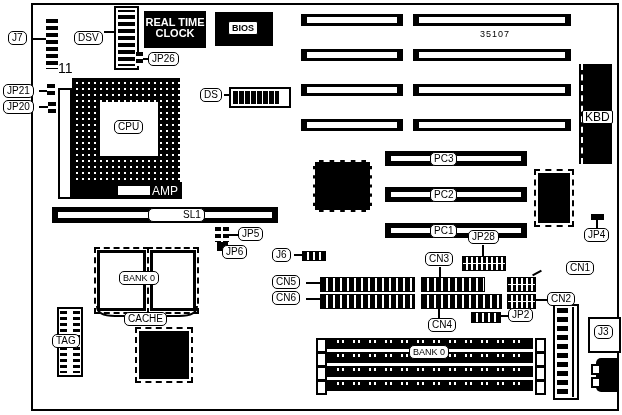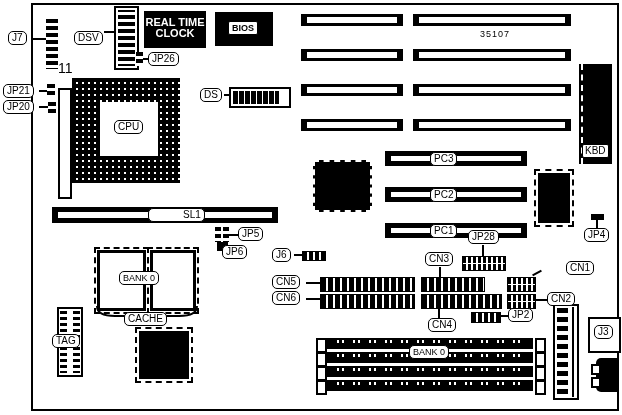--- a/index.html
+++ b/index.html
@@ -72,20 +72,24 @@
   <div class="striped-v" style="left:47px;top:84px;width:8px;height:14px;"></div>
 
   <div class="lbl" style="left:3px;top:100px;">JP20</div>
   <div class="ptr" style="left:39px;top:106px;width:9px;height:2px;"></div>
   <div class="striped-v" style="left:48px;top:102px;width:8px;height:14px;"></div>
 
   <div class="white-inner" style="left:58px;top:88px;width:10px;height:107px;border:2px solid #000;"></div>
   <div class="cpu-socket" style="left:72px;top:78px;width:108px;height:105px;"></div>
   <div class="white-inner" style="left:100px;top:102px;width:58px;height:54px;"></div>
   <div class="lbl" style="left:114px;top:120px;">CPU</div>
+  <div class="chipblk" style="left:72px;top:182px;width:110px;height:17px;">
+    <div class="white-inner" style="left:46px;top:4px;width:32px;height:9px;"></div>
+    <div class="abs onblack" style="right:4px;top:2px;font-size:12px;">AMP</div>
+  </div>
 
   <div class="lbl" style="left:200px;top:88px;">DS</div>
   <div class="ptr" style="left:224px;top:94px;width:6px;height:2px;"></div>
   <div class="abs" style="left:229px;top:87px;width:58px;height:17px;border:2px solid #000;background:#fff;z-index:3;">
     <div class="abs" style="left:2px;top:2px;right:10px;bottom:2px;background:repeating-linear-gradient(90deg,#000 0 5px,#fff 5px 6px);"></div>
   </div>
 
   <div class="slot" style="left:301px;top:14px;width:102px;height:12px;">
       <div class="stripe"></div>
     </div>
@@ -108,21 +112,21 @@
       <div class="stripe"></div>
     </div>
   <div class="slot" style="left:413px;top:119px;width:158px;height:12px;">
       <div class="stripe"></div>
     </div>
   <div class="txt" style="left:480px;top:29px;font-size:9px;letter-spacing:1px;">35107</div>
 
   <div class="chipblk" style="left:579px;top:64px;width:33px;height:100px;">
     <div class="abs" style="left:2px;top:0;bottom:0;border-left:2px dashed #fff;"></div>
   </div>
-  <div class="lbl" style="left:582px;top:110px;border-radius:2px;font-size:10px;padding:0 2px;border-width:1px;margin-top:34px;">KBD</div>
+  <div class="lbl" style="left:582px;top:110px;border-radius:2px;font-size:12px;padding:0 2px;border-width:1px;">KBD</div>
 
   <div class="chipblk bga" style="left:313px;top:160px;width:55px;height:48px;"></div>
   <div class="chipblk qfp" style="left:538px;top:173px;width:32px;height:50px;"></div>
 
   <div class="slot" style="left:385px;top:151px;width:142px;height:15px;">
       <div class="stripe" style="top:5px;bottom:5px;"></div>
     </div>
   <div class="lbl" style="left:430px;top:152px;">PC3</div>
   <div class="slot" style="left:385px;top:187px;width:142px;height:15px;">
       <div class="stripe" style="top:5px;bottom:5px;"></div>

